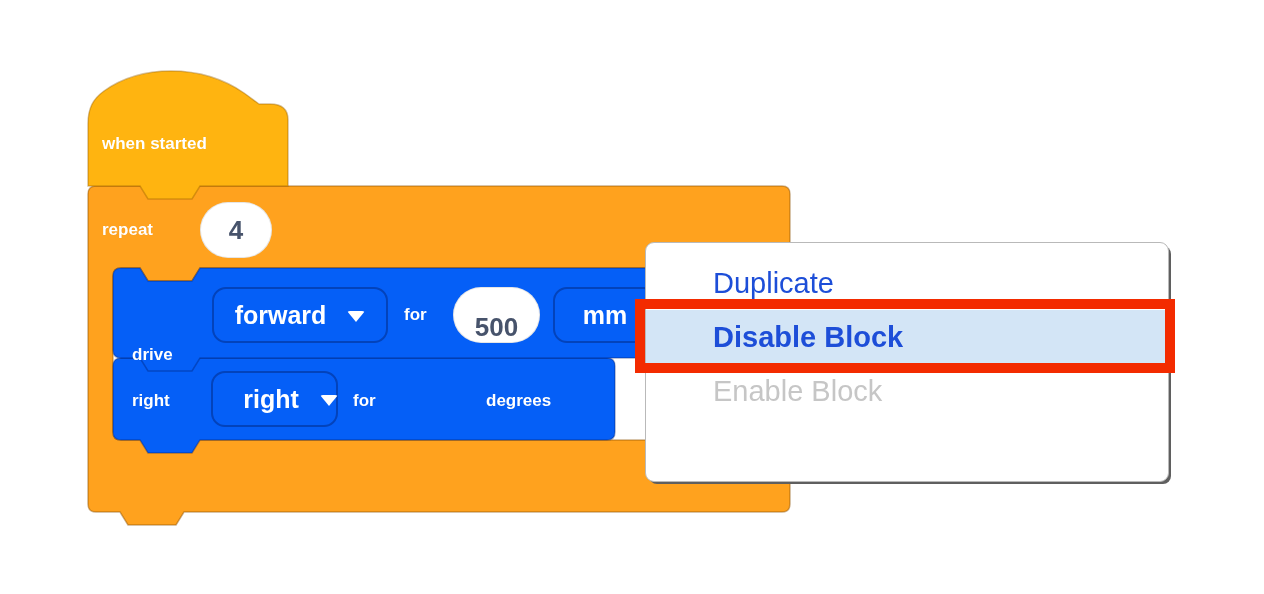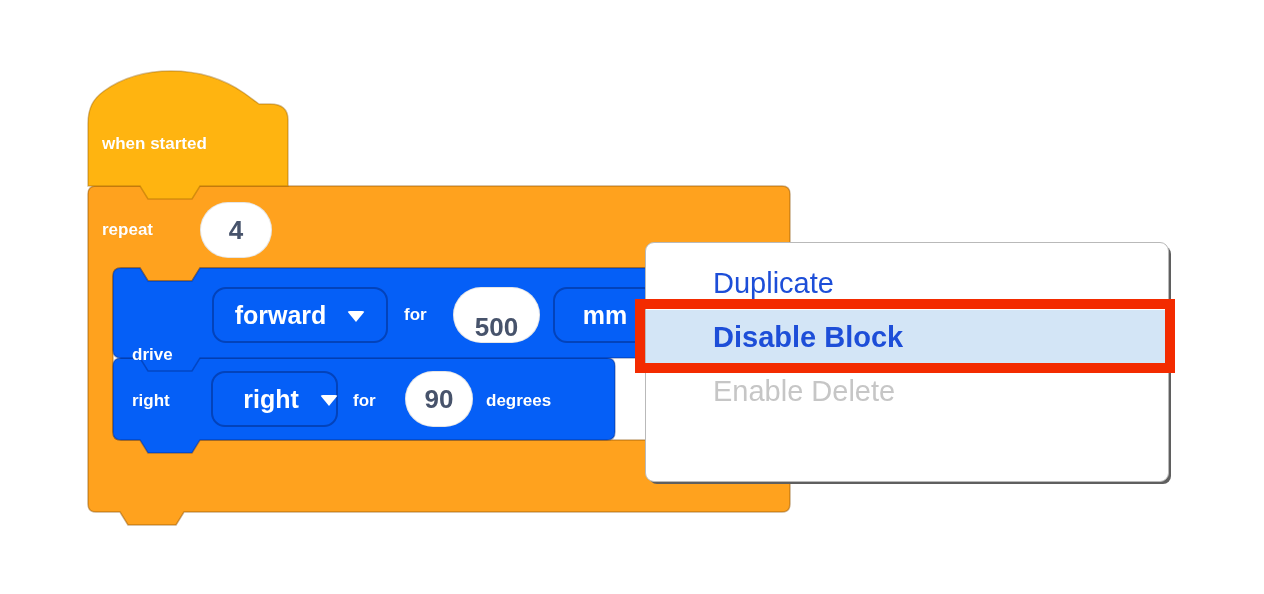--- a/index.html
+++ b/index.html
@@ -93,26 +93,23 @@
   <div class="dropdown" style="left:553px;top:287px;width:104px;height:56px;">
     <span>mm</span>
   </div>
 
   <span class="blk-label" style="left:132px;top:387px;">right</span>
   <div class="dropdown" style="left:211px;top:371px;width:127px;height:56px;padding-left:32px;">
     <span>right</span>
     <span class="caret"></span>
   </div>
   <span class="blk-label" style="left:353px;top:387px;">for</span>
-  <div class="num-oval" style="left:405px;top:371px;width:68px;height:56px;">
-    <span>90</span>
-  </div>
   <span class="blk-label" style="left:486px;top:387px;">degrees</span>
 
   <div id="context-menu">
     <div class="menu-item">Duplicate</div>
     <div class="menu-item highlighted">Disable Block</div>
-    <div class="menu-item disabled">Enable Delete</div>
+    <div class="menu-item disabled">Enable Block</div>
   </div>
 
   <div id="red-annotation-box"></div>
 
 </div>
 
 </body></html>

